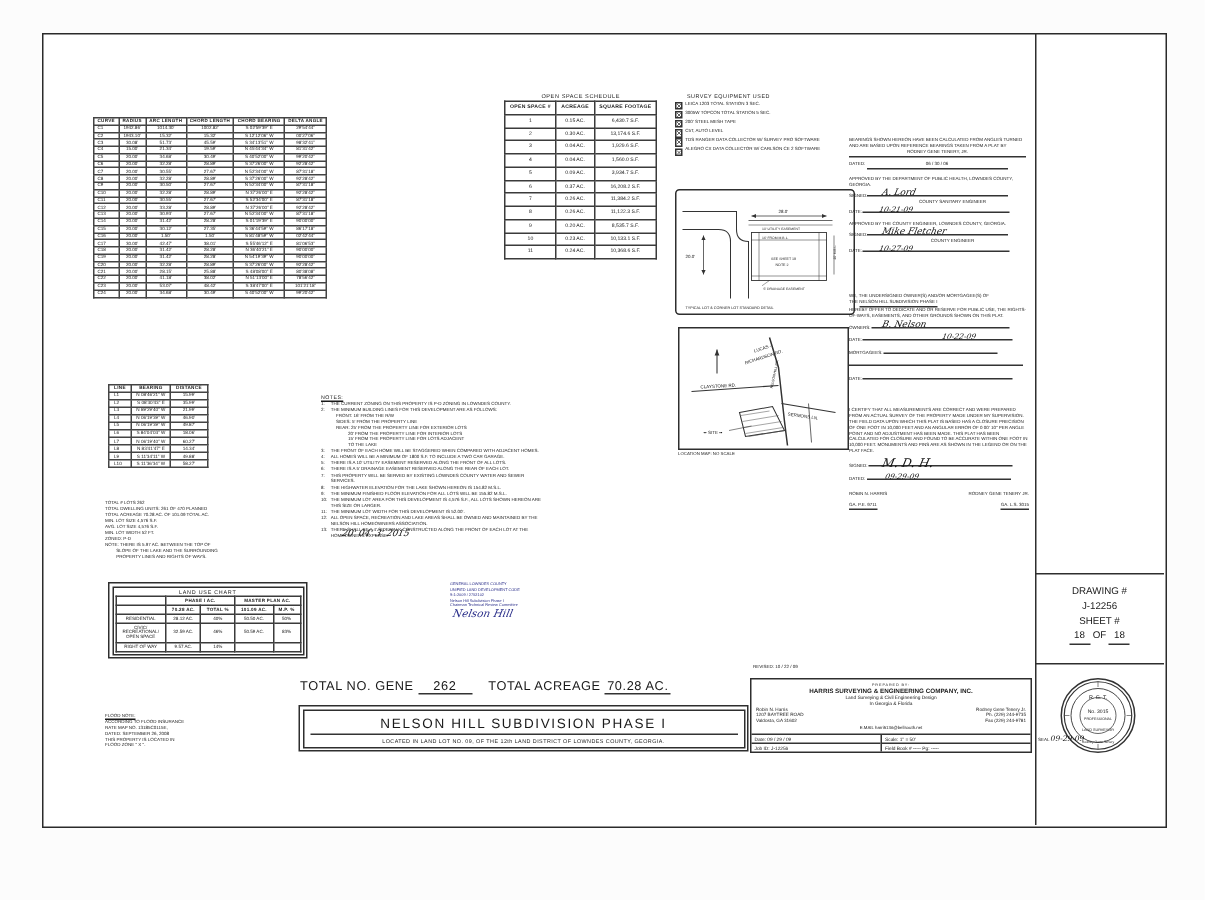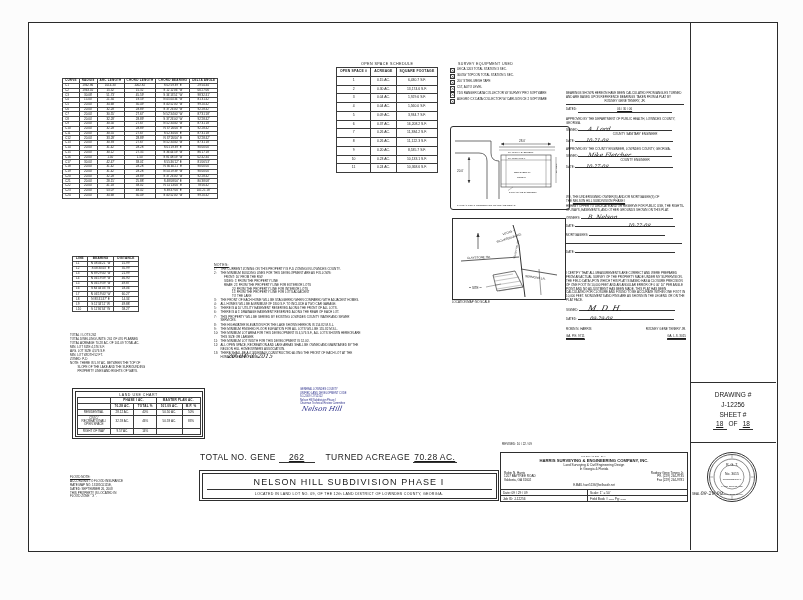--- a/index.html
+++ b/index.html
@@ -37,21 +37,21 @@
   .lu-tbl{font-size:3.05px;}
   .lu-tbl th,.lu-tbl td{border:0.45px solid #3b3b3b;padding:1px 2px;}
   .lu-head{font-size:3.6px;text-align:center;letter-spacing:.5px;}
 
   .txtblk{font-size:3.2px;line-height:1.32;white-space:pre-wrap;}
   .tiny{font-size:3.0px;line-height:1.3;}
   .hdr{font-size:3.6px;letter-spacing:.35px;}
 
   .noteshead{font-size:3.5px;text-decoration:underline;letter-spacing:.3px;}
 
-  .ul{border-bottom:0.6px solid #333;display:inline-block;text-decoration:underline;}
+  .ul{border-bottom:0.6px solid #333;display:inline-block;}
   .sig{font-family:"DejaVu Serif", serif;font-style:italic;font-size:6px;transform:skewX(-12deg);color:#111;}
 
   .box{border:0.9px solid #2e2e2e;}
   .dblbox{border:0.9px solid #2e2e2e;padding:1.5px;}
   .dblbox > div{border:0.6px solid #2e2e2e;}
 
   .vline{position:absolute;background:#2e2e2e;width:0.9px;}
   .hline{position:absolute;background:#2e2e2e;height:0.9px;}
 
   .seal{border-radius:50%;border:1px solid #333;}
@@ -646,21 +646,21 @@
           <span style="flex: 0 0 5px;">13:</span>
           <span>THERE SHALL BE A 4' SIDEWALK CONSTRUCTED ALONG THE FRONT OF EACH LOT AT THE HOMEOWNERS EXPENSE.</span>
         </div>
       </div>
   </div>
 
   <div class="abs" style="left:200px;top:452px;font-size:8.5px;letter-spacing:.4px;">
     <span>TOTAL NO. GENE</span>
     <span class="ul" style="min-width:36px;text-align:center;">262</span>
     &nbsp;&nbsp;
-    <span>TURNED ACREAGE</span>
+    <span>TOTAL ACREAGE</span>
     <span class="ul" style="min-width:44px;text-align:center;">70.28 AC.</span>
   </div>
 
   <div class="abs dblbox" style="left:199px;top:470px;width:295px;">
     <div style="padding:3px 4px 2px 4px;">
       <div style="font-size:9px;text-align:center;letter-spacing:1.1px;border-bottom:0.6px solid #333;padding-bottom:2px;">NELSON HILL SUBDIVISION PHASE I</div>
       <div style="font-size:3.6px;text-align:center;letter-spacing:.3px;padding-top:2px;">LOCATED IN LAND LOT NO. 09, OF THE 12th LAND DISTRICT OF LOWNDES COUNTY, GEORGIA.</div>
     </div>
   </div>
 

